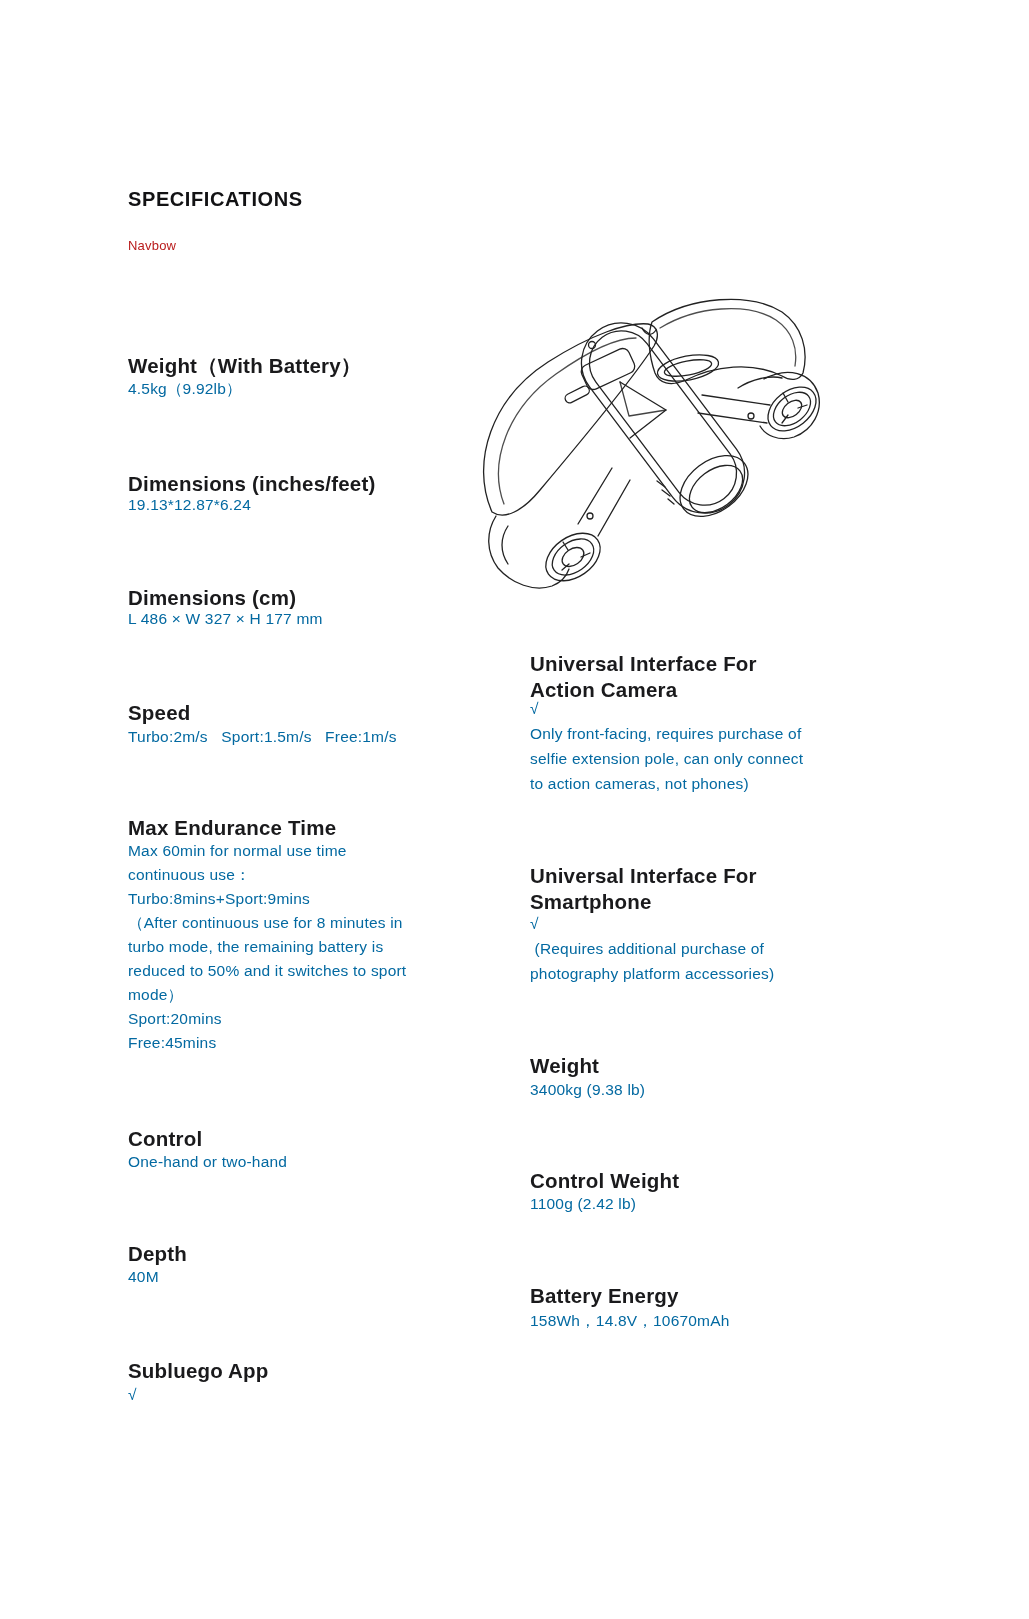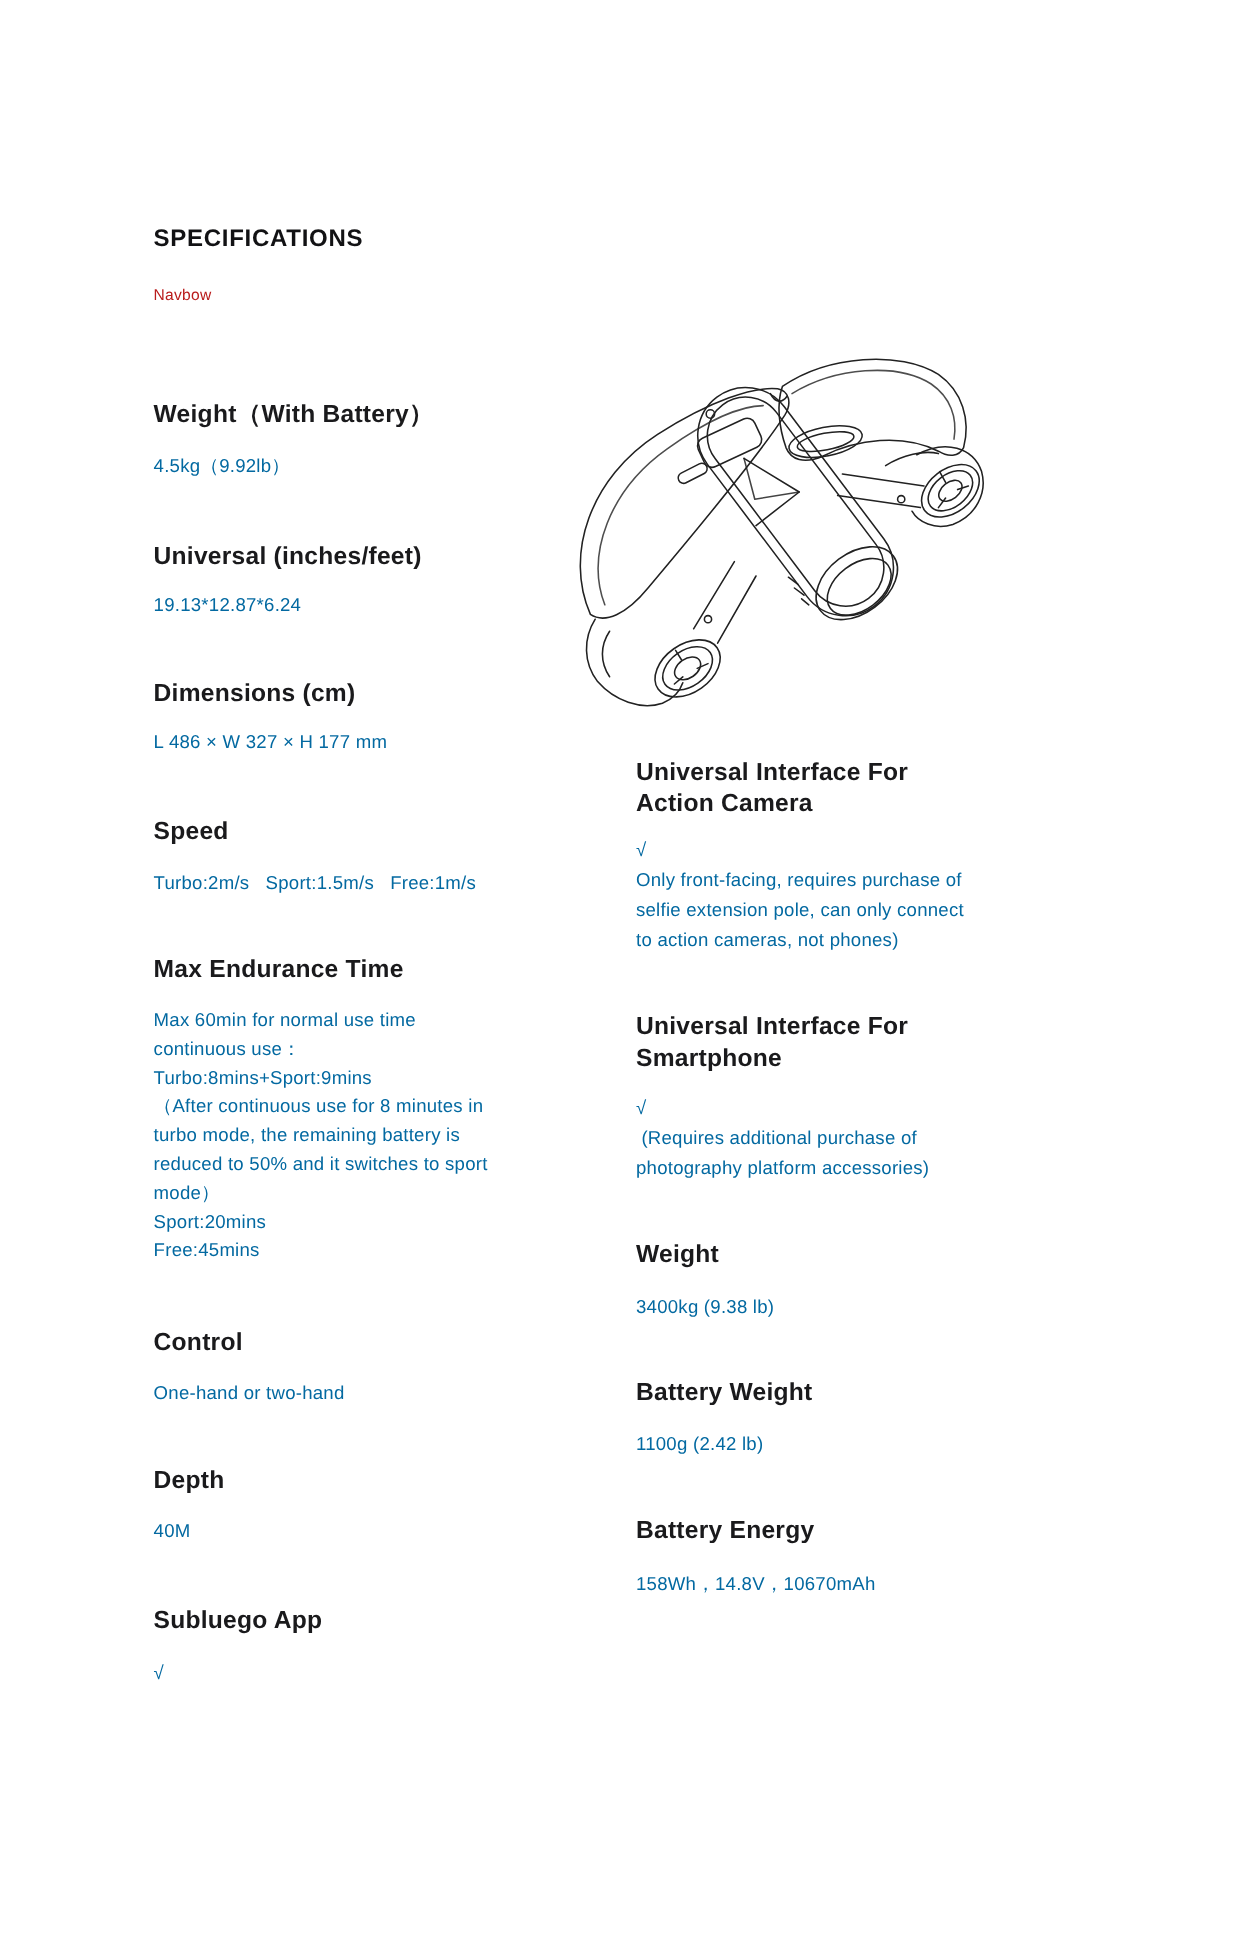--- a/index.html
+++ b/index.html
@@ -15,21 +15,21 @@
     font-size:20px;font-weight:700;letter-spacing:.6px;
     color:#121214;white-space:pre;
   }
   .product-name{
     position:absolute;
     font-size:13px;color:#b91c1c;letter-spacing:.2px;
   }
   .h{
     position:absolute;
     font-size:20.5px;font-weight:700;letter-spacing:.2px;
-    color:#1a1a1c;line-height:26px;white-space:pre-wrap;
+    color:#1a1a1c;line-height:26px;white-space:pre-wrap;margin-top:20px;
   }
   .b{
     position:absolute;
     font-size:15.5px;font-weight:400;letter-spacing:.2px;
     color:#0369a1;line-height:24px;white-space:pre-wrap;
   }
   .b.r{line-height:25px;}
   .illustration{position:absolute;left:452px;top:276px;}
 </style>
 </head>
@@ -92,21 +92,21 @@
 
     <path d="M 205,205 L 213,211"></path>
       <path d="M 210,214 L 218,220"></path>
       <path d="M 216,223 L 222,228"></path>
   </g>
 </svg>
 
 <div class="h" style="left:128px;top:333px">Weight（With Battery）</div>
 <div class="b" style="left:128px;top:377px">4.5kg（9.92lb）</div>
 
-<div class="h" style="left:128px;top:451px">Universal (inches/feet)</div>
+<div class="h" style="left:128px;top:451px">Dimensions (inches/feet)</div>
 <div class="b" style="left:128px;top:493px">19.13*12.87*6.24</div>
 
 <div class="h" style="left:128px;top:565px">Dimensions (cm)</div>
 <div class="b" style="left:128px;top:607px">L 486 × W 327 × H 177 mm</div>
 
 <div class="h" style="left:128px;top:680px">Speed</div>
 <div class="b" style="left:128px;top:725px">Turbo:2m/s   Sport:1.5m/s   Free:1m/s</div>
 
 <div class="h" style="left:128px;top:795px">Max Endurance Time</div>
 <div class="b" style="left:128px;top:839px;width:420px">Max 60min for normal use time
@@ -137,17 +137,17 @@
 
 <div class="h" style="left:530px;top:843px">Universal Interface For
 Smartphone</div>
 <div class="b r" style="left:530px;top:911px;width:380px">√
  (Requires additional purchase of
 photography platform accessories)</div>
 
 <div class="h" style="left:530px;top:1033px">Weight</div>
 <div class="b r" style="left:530px;top:1077px">3400kg (9.38 lb)</div>
 
-<div class="h" style="left:530px;top:1148px">Battery Weight</div>
+<div class="h" style="left:530px;top:1148px">Control Weight</div>
 <div class="b r" style="left:530px;top:1191px">1100g (2.42 lb)</div>
 
 <div class="h" style="left:530px;top:1263px">Battery Energy</div>
 <div class="b r" style="left:530px;top:1308px">158Wh，14.8V，10670mAh</div>
 
 </body></html>

